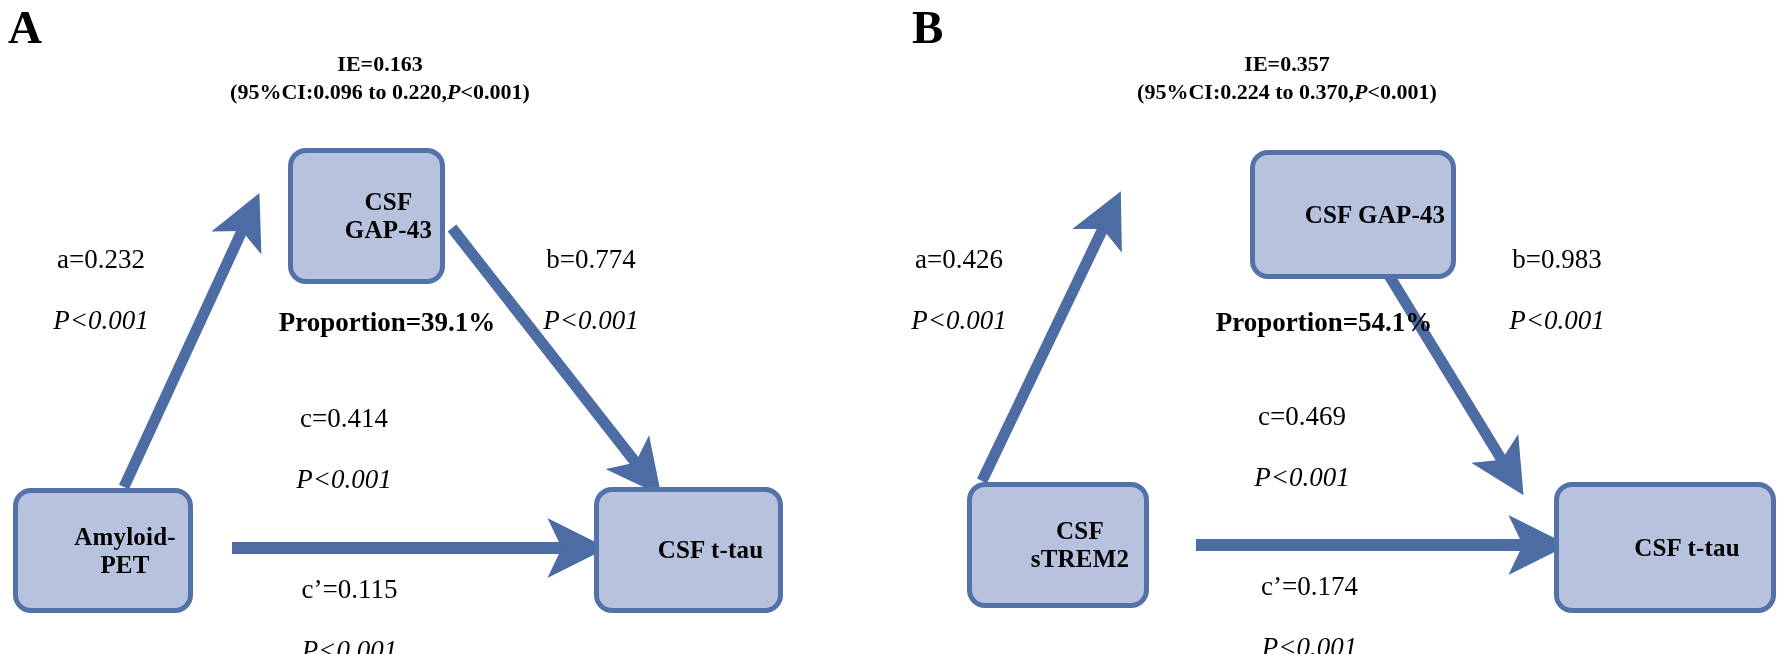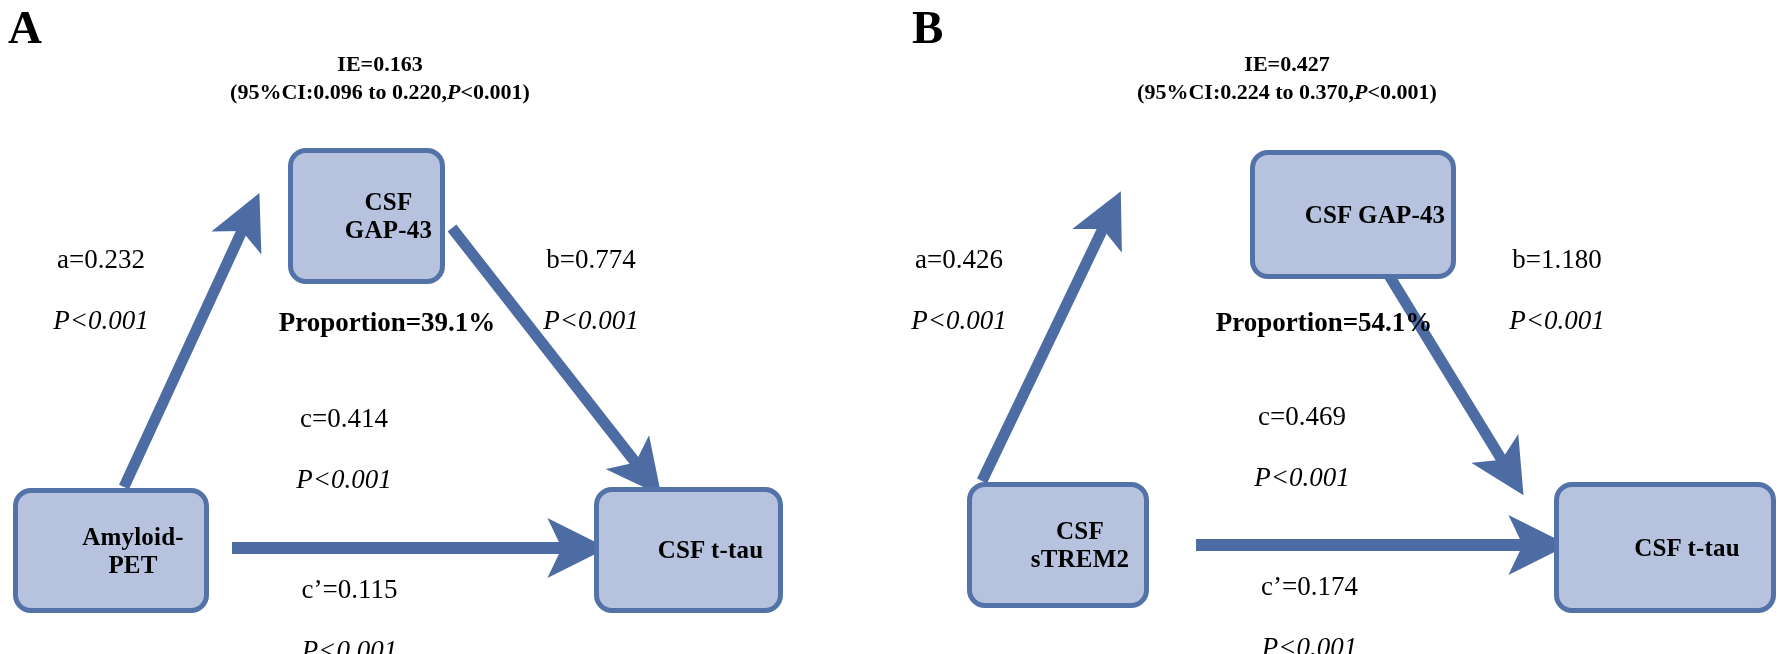--- a/index.html
+++ b/index.html
@@ -122,21 +122,21 @@
 
       <line x1="452" y1="228" x2="643" y2="472" stroke="#4d6ca4" stroke-width="11" marker-end="url(#ahA2)"></line>
 
       <line x1="232" y1="548" x2="575" y2="548" stroke="#4d6ca4" stroke-width="12" marker-end="url(#ahA3)"></line>
     </svg>
 
     <div class="node-box" style="left:288px; top:148px; width:157px; height:136px;">
       <span>CSF GAP-43</span>
     </div>
 
-    <div class="node-box" style="left:13px; top:488px; width:196px; height:125px;">
+    <div class="node-box" style="left:13px; top:488px; width:180px; height:125px;">
       <span>Amyloid-PET</span>
     </div>
 
     <div class="node-box" style="left:594px; top:487px; width:189px; height:126px;">
       <span>CSF t-tau</span>
     </div>
 
     <div class="edge-label" style="left:26px; top:243px; width:150px;">
       <span class="coef">a=0.232</span>
       <span class="pv">P&lt;0.001</span>
@@ -158,21 +158,21 @@
       <span class="coef">c’=0.115</span>
       <span class="pv">P&lt;0.001</span>
     </div>
   </div>
 
   <div class="panel" id="panel-b">
 
     <div class="panel-letter" style="left:20px; top:4px;">B</div>
 
     <div class="ie-title" style="left:95px; top:50px; width:600px;">
-      <div>IE=0.427</div>
+      <div>IE=0.357</div>
       <div><span>(95%CI:0.224 to 0.370,</span><span class="ital">P</span><span>&lt;0.001)</span></div>
     </div>
 
     <svg class="svg-layer" viewBox="0 0 892 654">
       <defs>
         <marker id="ahB1" markerWidth="5" markerHeight="5" refX="2.3" refY="2.5" orient="auto" markerUnits="strokeWidth">
           <path d="M0,0 L5,2.5 L0,5 L1.2,2.5 z" fill="#4d6ca4"></path>
         </marker>
         <marker id="ahB2" markerWidth="5" markerHeight="5" refX="2.3" refY="2.5" orient="auto" markerUnits="strokeWidth">
           <path d="M0,0 L5,2.5 L0,5 L1.2,2.5 z" fill="#4d6ca4"></path>
@@ -200,21 +200,21 @@
     <div class="node-box" style="left:662px; top:482px; width:222px; height:131px;">
       <span>CSF t-tau</span>
     </div>
 
     <div class="edge-label" style="left:-8px; top:243px; width:150px;">
       <span class="coef">a=0.426</span>
       <span class="pv">P&lt;0.001</span>
     </div>
 
     <div class="edge-label" style="left:590px; top:243px; width:150px;">
-      <span class="coef">b=1.180</span>
+      <span class="coef">b=0.983</span>
       <span class="pv">P&lt;0.001</span>
     </div>
 
     <div class="proportion" style="left:262px; top:307px; width:340px;">Proportion=54.1%</div>
 
     <div class="edge-label" style="left:330px; top:400px; width:160px;">
       <span class="coef">c=0.469</span>
       <span class="pv">P&lt;0.001</span>
     </div>
 

